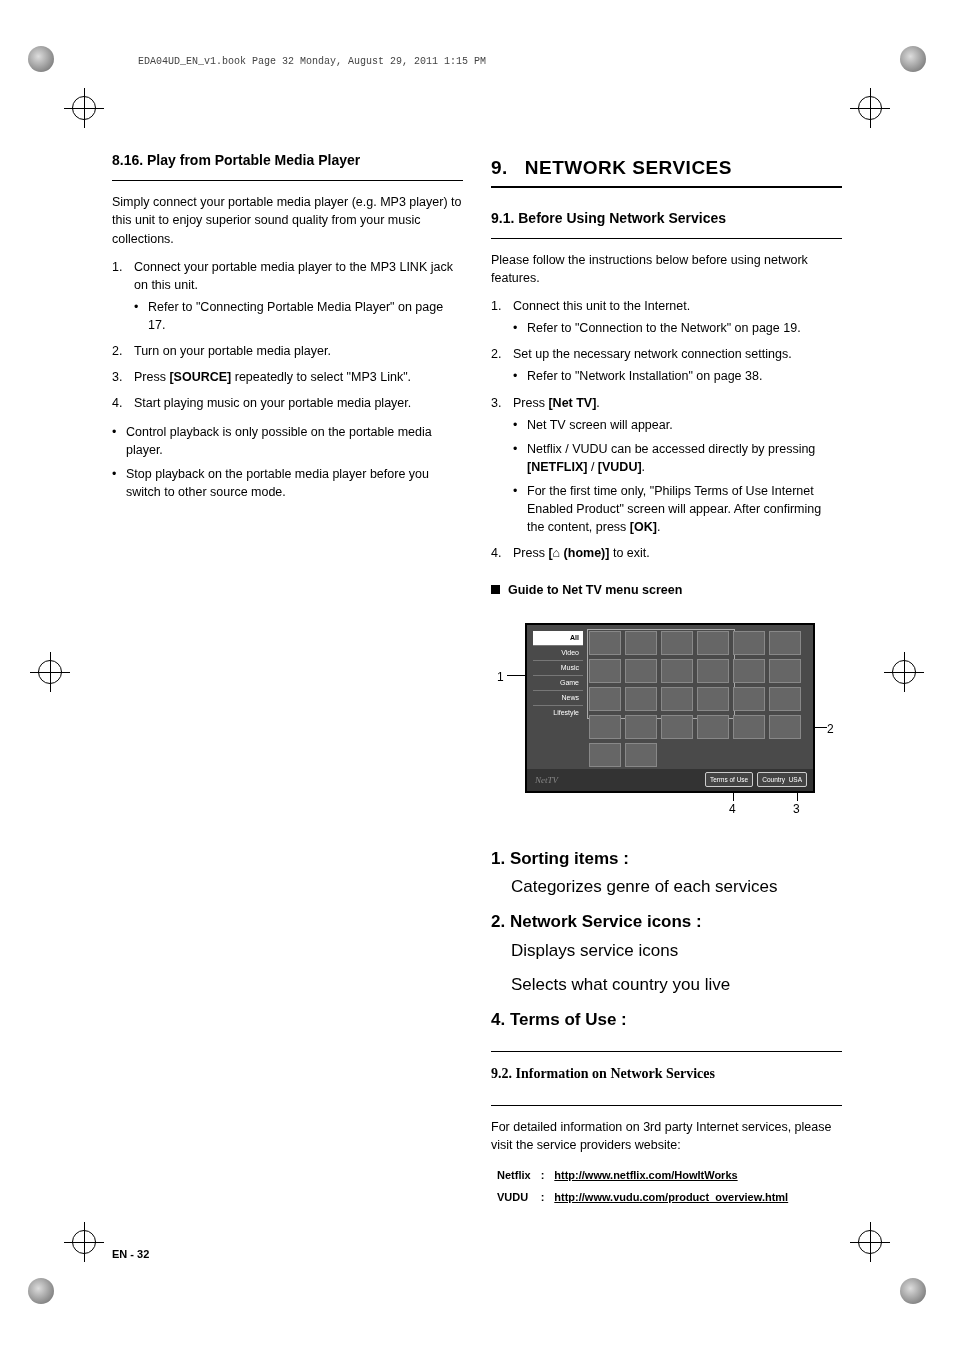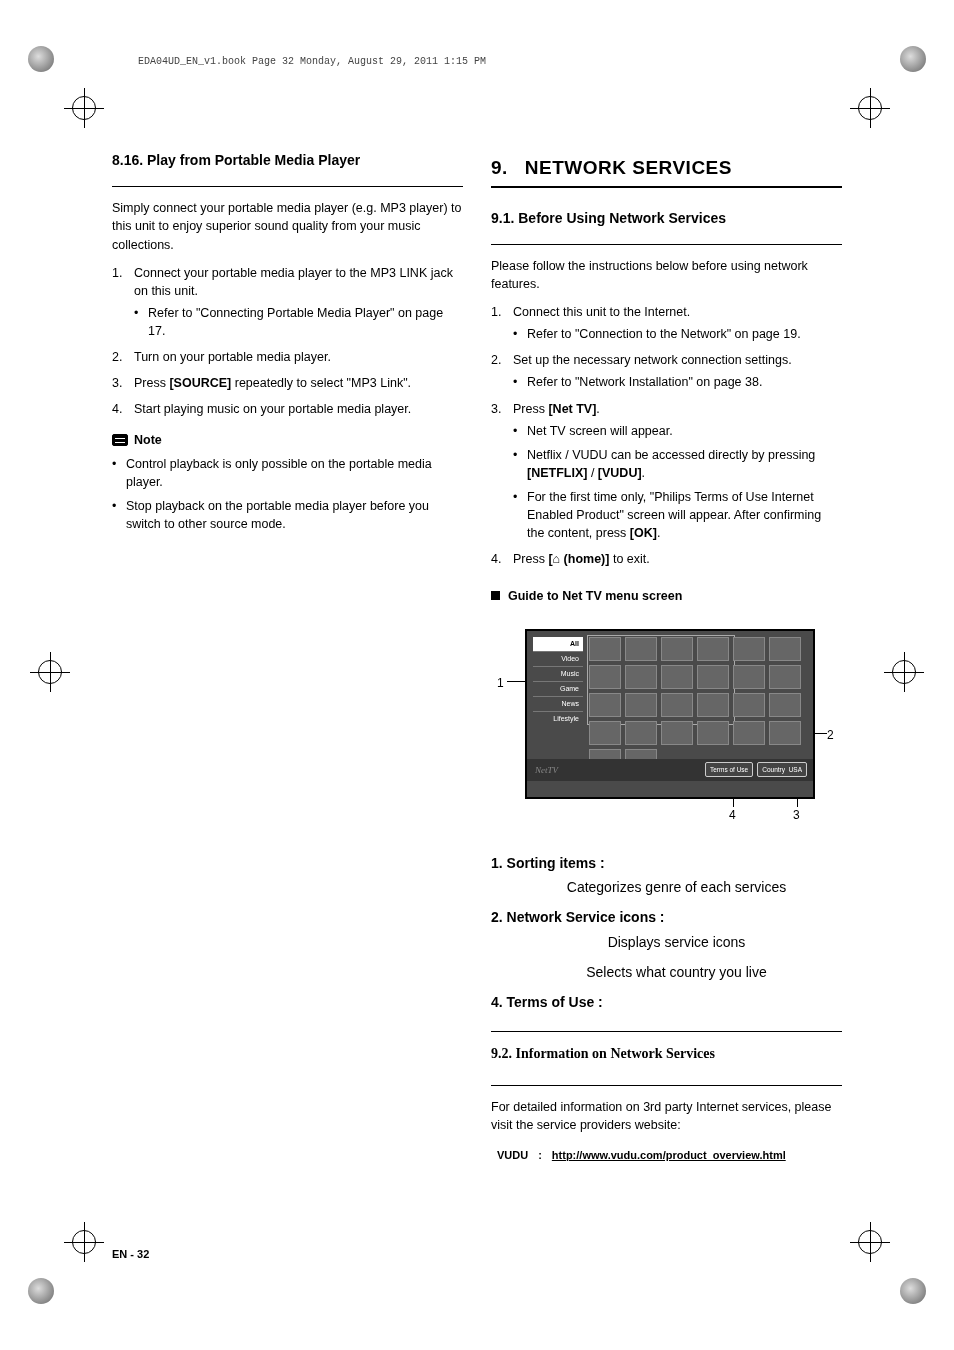--- a/index.html
+++ b/index.html
@@ -17,21 +17,21 @@
   .regmark.ml { top: 660px; left: 38px; }
   .regmark.mr { top: 660px; right: 38px; }
   .corner-circle { position: absolute; width: 26px; height: 26px; border-radius: 50%; background: radial-gradient(circle at 40% 40%, #ddd 0, #888 70%, #555 100%); }
   .corner-circle.tl { top: 46px; left: 28px; }
   .corner-circle.tr { top: 46px; right: 28px; }
   .corner-circle.bl { bottom: 46px; left: 28px; }
   .corner-circle.br { bottom: 46px; right: 28px; }
 
   .page { position: absolute; top: 150px; left: 112px; width: 730px; height: 1080px; display: flex; gap: 28px; }
   .col { flex: 1; min-width: 0; font-size: 12.5px; line-height: 1.45; }
-  .col h2.section { font-size: 14px; font-weight: bold; border-bottom: 1.5px solid #000; padding-bottom: 16px; margin-bottom: 12px; }
+  .col h2.section { font-size: 14px; font-weight: bold; border-bottom: 1.5px solid #000; padding-bottom: 10px; margin-bottom: 12px; }
   .col h1.chapter { font-size: 19px; font-weight: bold; border-bottom: 2px solid #000; padding: 4px 0 4px; margin-bottom: 20px; letter-spacing: 0.5px; }
   .col h1.chapter .chnum { display: inline-block; min-width: 28px; }
   .col p { margin-bottom: 10px; }
   ol.steps { list-style: none; margin-bottom: 10px; }
   ol.steps > li { position: relative; padding-left: 22px; margin-bottom: 8px; }
   ol.steps > li .num { position: absolute; left: 0; top: 0; }
   ul.bul { list-style: none; margin: 4px 0 0 0; }
   ul.bul > li { position: relative; padding-left: 14px; margin-bottom: 6px; }
   ul.bul > li::before { content: "•"; position: absolute; left: 0; top: 0; }
   .note-head { display: flex; align-items: center; gap: 6px; font-weight: bold; margin: 12px 0 6px; }
@@ -42,28 +42,28 @@
   .guide-head { font-weight: bold; margin: 18px 0 12px; }
   .guide-head .sq { display: inline-block; width: 9px; height: 9px; background: #000; margin-right: 8px; vertical-align: 0; }
   .screen-wrap { position: relative; width: 100%; height: 210px; margin-bottom: 26px; }
   .screen { position: absolute; top: 12px; left: 34px; width: 290px; height: 170px; border: 2px solid #000; background: #4a4a4a; overflow: hidden; }
   .sidebar { position: absolute; top: 6px; left: 6px; width: 50px; }
   .sidebar .item { font-size: 7px; color: #fff; text-align: right; padding: 2px 4px; border-top: 1px solid #777; }
   .sidebar .item:first-child { background: #fff; color: #000; font-weight: bold; border: none; }
   .grid { position: absolute; top: 6px; left: 62px; right: 6px; display: flex; flex-wrap: wrap; gap: 4px; }
   .grid .tile { width: 32px; height: 24px; background: #666; border: 1px solid #888; }
   .screen-inner-border { position: absolute; top: 4px; left: 60px; width: 148px; height: 90px; border: 1px solid #aaa; }
-  .footer-bar { position: absolute; bottom: 16px; left: 0; right: 0; height: 22px; background: #333; display: flex; align-items: center; justify-content: flex-end; gap: 4px; padding: 0 6px; }
+  .footer-bar { position: absolute; bottom: 0; left: 0; right: 0; height: 22px; background: #333; display: flex; align-items: center; justify-content: flex-end; gap: 4px; padding: 0 6px; }
   .footer-logo { position: absolute; left: 8px; bottom: 4px; font-size: 9px; color: #888; font-style: italic; font-family: Georgia, serif; }
   .footer-btn { border: 1px solid #ccc; color: #fff; font-size: 6.5px; padding: 2px 4px; border-radius: 2px; background: #444; }
   .callout-label { position: absolute; font-size: 12px; }
   .callout-line { position: absolute; background: #000; }
-  .deflist { font-size: 14px; }
+  .deflist { font-size: 17px; }
   .deflist .term { font-weight: bold; margin-bottom: 4px; }
-  .deflist .def { padding-left: 20px; margin-bottom: 10px; text-align: center; }
+  .deflist .def { padding-left: 20px; margin-bottom: 10px; }
   .hr { border: none; border-top: 1.5px solid #000; margin: 12px 0; }
   .links { font-size: 11px; font-weight: bold; }
   .links td { padding: 2px 4px; vertical-align: top; }
   .links a { text-decoration: underline; color: #000; }
   .footer-pg { position: absolute; bottom: 90px; left: 112px; font-size: 11px; font-weight: bold; }
   .footer-pg .en { font-weight: bold; }
   .home-icon { font-family: Liberation Sans, sans-serif; }
 </style>
 </head>
 <body>
@@ -100,24 +100,20 @@
       </li>
       <li>
         <span class="num">3.</span>
         <span>Press </span><b>[SOURCE]</b><span> repeatedly to select "MP3 Link".</span>
       </li>
       <li>
         <span class="num">4.</span>
         <span>Start playing music on your portable media player.</span>
       </li>
     </ol>
-    <div class="note-head">
-      <span class="note-icon"></span>
-      <span>Note</span>
-    </div>
     <ul class="bul">
       <li>Control playback is only possible on the portable media player.</li>
       <li>Stop playback on the portable media player before you switch to other source mode.</li>
     </ul>
   </div>
 
   <div class="col">
     <h1 class="chapter">
       <span class="chnum">9.</span>
       <span>NETWORK SERVICES</span>
@@ -222,20 +218,25 @@
       <div class="def">Selects what country you live</div>
       <div class="term">4.   Terms of Use :</div>
     </div>
 
     <hr class="hr" style="margin-top:18px;">
     <h2 class="section" style="border:none; padding-bottom:0; margin-bottom:21px;font-family:Liberation Serif, serif;">9.2.   Information on Network Services</h2>
     <hr class="hr" style="margin-top:2px; margin-bottom:12px;">
     <p>For detailed information on 3rd party Internet services, please visit the service providers website:</p>
     <table class="links">
       <tbody>
+          <tr>
+        <td>Netflix</td>
+        <td>:</td>
+        <td><a>http://www.netflix.com/HowItWorks</a></td>
+      </tr>
       <tr>
         <td>VUDU</td>
         <td>:</td>
         <td><a>http://www.vudu.com/product_overview.html</a></td>
       </tr>
     </tbody>
       </table>
   </div>
 </div>
 

